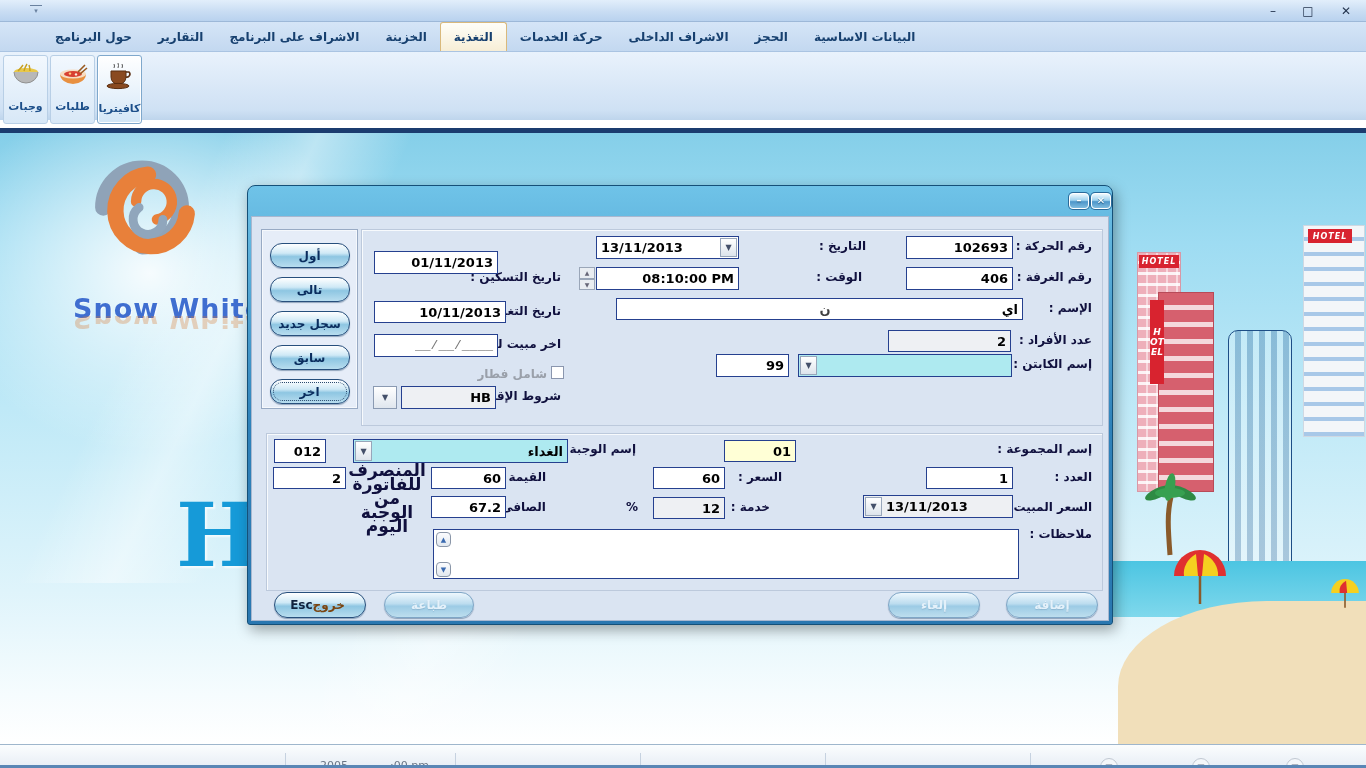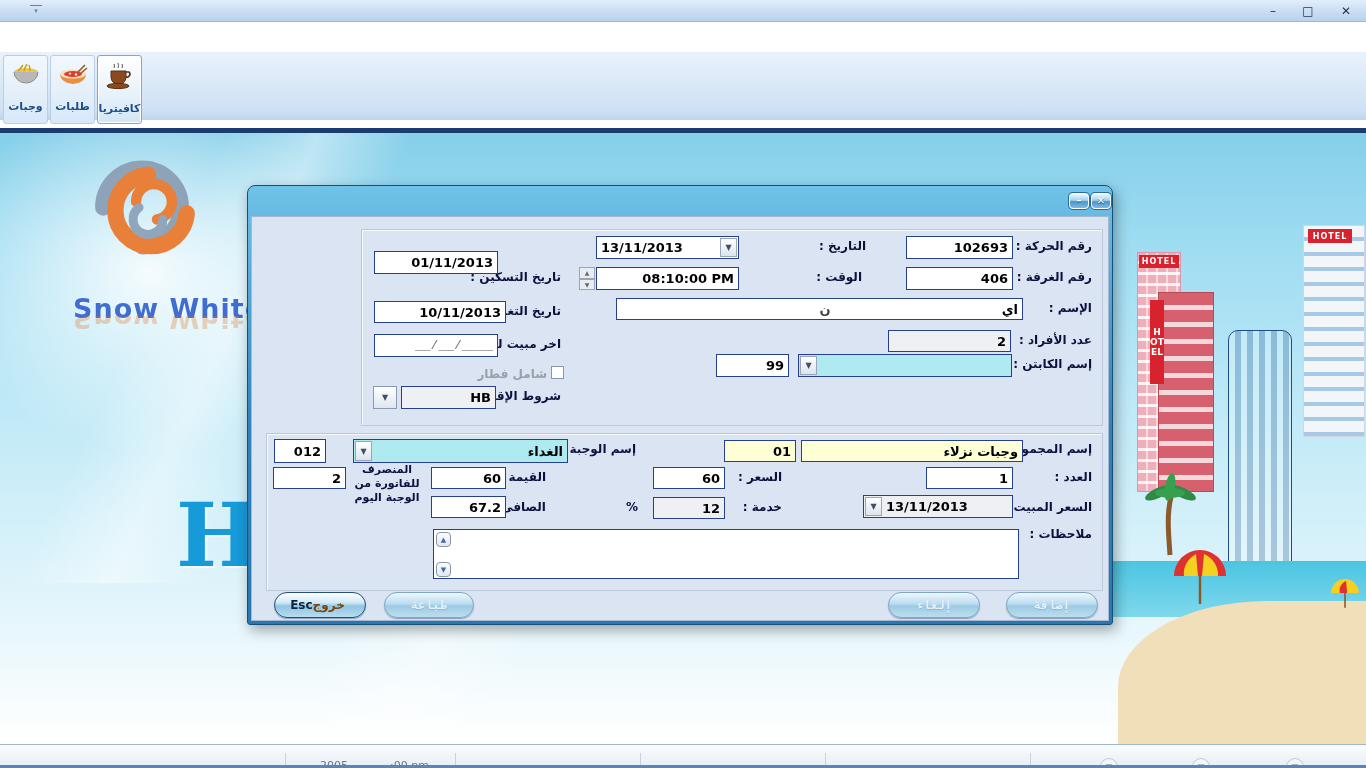--- a/index.html
+++ b/index.html
@@ -72,21 +72,21 @@
   .logo-word { position:absolute; left:73px; top:160px; font-size:27px; font-weight:bold;
     color:#3f6ed0; letter-spacing:1px; text-shadow:1px 1px 1px rgba(255,255,255,.8); }
   .logo-word-reflect { position:absolute; left:73px; top:183px; font-size:27px; font-weight:bold;
     color:#d8762c; letter-spacing:1px; transform:scaleY(-1); opacity:.3; height:18px; overflow:hidden; }
   .watermark-ho { position:absolute; left:176px; top:350px; font-family:"DejaVu Serif","Liberation Serif",serif;
     font-weight:bold; font-size:88px; color:#169ad8; text-shadow:2px 2px 2px rgba(255,255,255,.7); }
 
   
   .bld { position:absolute; }
   .sign { position:absolute; background:#d8232f; color:#fff; font-weight:bold;
-    display:flex; align-items:center; justify-content:center; }
+    display:flex; align-items:center; justify-content:center;font-style:italic; }
   .sign.h { font-size:8px; letter-spacing:1px; }
   .sign.v { font-size:9px; line-height:10px; width:14px; word-break:break-all; text-align:center; padding:2px 0; }
 
   
   .dialog {
     position:absolute; left:247px; top:185px; width:866px; height:440px; z-index:20;
     background:linear-gradient(180deg,#6fc3e8 0%,#2f82ba 55%,#2a77b0 100%);
     border:1px solid #155078; border-radius:8px 8px 3px 3px;
     box-shadow:3px 5px 14px rgba(0,0,0,.35);
   }
@@ -114,21 +114,21 @@
     width:80px; height:25px; border-radius:12px; border:1px solid #274f7c;
     background:linear-gradient(180deg,#ffffff 0%,#cfe9f6 40%,#8ec6e2 55%,#b8ddef 100%);
     color:#0a2d5e; font-size:12px; font-weight:bold; font-family:inherit;
     display:flex; align-items:center; justify-content:center; direction:rtl; cursor:pointer;
     box-shadow:0 1px 1px rgba(20,60,100,.4);
   }
   .pill.focused { outline:1px dotted #2a4a6e; outline-offset:-4px; }
   .action { position:absolute; height:26px; border-radius:13px; }
   .action.disabled { color:#e4f1fa; border-color:#7fa6c6; cursor:default;
     background:linear-gradient(180deg,#eef7fd 0%,#bcdcef 45%,#9ccbe5 55%,#bddeee 100%);
-    text-shadow:0 1px 1px rgba(120,160,190,.5);font-family:Liberation Mono, monospace; }
+    text-shadow:0 1px 1px rgba(120,160,190,.5); }
   .exit-key { color:#10223e; }
   .exit-word { color:#7a4410; margin-right:5px; }
 
   .lbl { position:absolute; font-size:12px; font-weight:bold; color:#10103e;
     direction:rtl; white-space:nowrap; }
   .lbl.gray { color:#9aa0aa; }
   .inp { position:absolute; background:#fff; border:1px solid #25408f;
     display:flex; align-items:center; padding:0 4px; font-size:13px; font-weight:bold;
     color:#000; overflow:hidden; white-space:nowrap; }
   .inp.num { justify-content:flex-end; }
@@ -148,21 +148,21 @@
     display:flex; align-items:center; justify-content:center; font-size:8px; color:#44506a; cursor:pointer; }
   .spinner { position:absolute; width:16px; height:23px; display:flex; flex-direction:column; }
   .spinner div { flex:1; border:1px solid #9aa6b8; background:#e9edf2; font-size:6px;
     color:#667; display:flex; align-items:center; justify-content:center; cursor:pointer; }
   .checkbox { position:absolute; width:13px; height:13px; background:#fff; border:1px solid #8a96ae; cursor:pointer; }
   .scrollbtn { position:absolute; width:15px; height:15px; border:1px solid #8a96a8; border-radius:4px;
     background:linear-gradient(180deg,#fbfcfe,#e2e8ef); color:#3a6ab0; font-size:7px;
     display:flex; align-items:center; justify-content:center; cursor:pointer; }
   .pct { position:absolute; font-size:12px; font-weight:bold; color:#10103e; }
   .spent-lbl { position:absolute; left:100px; top:277px; width:78px; text-align:center;
-    font-size:11px; font-weight:bold; color:#10103e; line-height:14px; direction:rtl; }
+    font-size:17px; font-weight:bold; color:#10103e; line-height:14px; direction:rtl; }
 
   
   .statusbar { position:absolute; left:0; top:744px; width:1366px; height:24px; overflow:hidden;
     background:linear-gradient(180deg,#fbfdfe,#e9eff6); border-top:1px solid #9fb6cc;
     border-bottom:3px solid #5a86b5; }
   .sb-sep { position:absolute; top:8px; bottom:0; width:1px; background:#c6d2e0; }
   .sb-frag { position:absolute; top:14px; font-size:11px; color:#6a7686; white-space:nowrap; }
   .sb-chev { position:absolute; top:13px; width:18px; height:18px; border-radius:50%;
     border:1px solid #c0c8d2; color:#9aa4b0; font-size:9px; text-align:center; line-height:16px; background:#f4f7fa; }
 </style>
@@ -171,20 +171,31 @@
 
 <div id="screen">
 
   <div class="titlebar">
     <div class="qa-chevron">▾</div>
     <div class="win-ctl" style="left:1260px">–</div>
     <div class="win-ctl" style="left:1295px">□</div>
     <div class="win-ctl" style="left:1333px">✕</div>
   </div>
 
+  <div class="menubar">
+    <div class="menu-item">حول البرنامج</div>
+    <div class="menu-item">التقارير</div>
+    <div class="menu-item">الاشراف على البرنامج</div>
+    <div class="menu-item">الخزينة</div>
+    <div class="menu-item selected">التغذية</div>
+    <div class="menu-item">حركة الخدمات</div>
+    <div class="menu-item">الاشراف الداخلى</div>
+    <div class="menu-item">الحجز</div>
+    <div class="menu-item">البيانات الاساسية</div>
+  </div>
 
   <div class="toolbar">
     <div class="tool-btn" style="left:3px">
       <span>
         <svg width="30" height="26" viewBox="0 0 30 26">
           <ellipse cx="15" cy="10" rx="12" ry="4" fill="#e8c84a"></ellipse>
           <path d="M3,10 a12,11 0 0 0 24,0 Z" fill="#b8b8b8"></path>
           <path d="M3,10 a12,11 0 0 0 24,0" fill="none" stroke="#909090" stroke-width="1"></path>
           <path d="M7,9 q3,-3 5,-6 M13,9 q1,-4 3,-7 M19,9 q0,-3 -1,-6" stroke="#c8a020" stroke-width="1.4" fill="none"></path>
         </svg>
@@ -280,20 +291,27 @@
       </svg>
     </div>
   </div>
 
   <div class="dialog">
     <div class="d-ctl" style="left:821px">–</div>
     <div class="d-ctl" style="left:843px">✕</div>
 
     <div class="d-body"></div>
 
+    <div class="navpanel">
+      <div class="pill">أول</div>
+      <div class="pill">تالى</div>
+      <div class="pill">سجل جديد</div>
+      <div class="pill">سابق</div>
+      <div class="pill focused">اخر</div>
+    </div>
 
     <div class="panel" style="left:113px; top:43px; width:742px; height:197px"></div>
 
     <div class="lbl" style="right:20px; top:53px">رقم الحركة :</div>
     <div class="inp num" style="left:658px; top:50px; width:107px; height:23px">102693</div>
 
     <div class="lbl" style="right:246px; top:53px">التاريخ :</div>
     <div class="inp" style="left:348px; top:50px; width:143px; height:23px; padding-right:20px">13/11/2013
       <span class="dd-inner-r">▼</span>
     </div>
@@ -335,21 +353,20 @@
     <div class="checkbox" style="left:303px; top:180px"></div>
     <div class="lbl gray" style="right:565px; top:181px">شامل فطار</div>
 
     <div class="lbl" style="right:551px; top:203px">شروط الإقامة :</div>
     <div class="inp num grayf" style="left:153px; top:200px; width:95px; height:23px">HB</div>
     <div class="dd-btn" style="left:125px; top:200px; width:24px; height:23px">▼</div>
 
     <div class="panel" style="left:18px; top:247px; width:837px; height:158px"></div>
 
     <div class="lbl" style="right:20px; top:256px">إسم المجموعة :</div>
-    <div class="inp rtl yellowf" style="left:553px; top:254px; width:222px; height:22px">وجبات نزلاء</div>
     <div class="inp num yellowf" style="left:476px; top:254px; width:72px; height:22px">01</div>
 
     <div class="lbl" style="right:476px; top:256px">إسم الوجبة :</div>
     <div class="inp rtl cyanf" style="left:105px; top:253px; width:215px; height:24px; padding-left:20px">الغداء
       <span class="dd-inner-l">▼</span>
     </div>
     <div class="inp num" style="left:26px; top:253px; width:52px; height:24px">012</div>
 
     <div class="lbl" style="right:20px; top:284px">العدد :</div>
     <div class="inp num" style="left:678px; top:281px; width:87px; height:22px">1</div>
@@ -365,21 +382,21 @@
       <div>للفاتورة من</div>
       <div>الوجبة اليوم</div>
     </div>
     <div class="inp num" style="left:25px; top:281px; width:73px; height:22px">2</div>
 
     <div class="lbl" style="right:20px; top:314px">السعر المبيت :</div>
     <div class="inp grayf" style="left:615px; top:309px; width:150px; height:23px; padding-left:22px">13/11/2013
       <span class="dd-inner-l">▼</span>
     </div>
 
-    <div class="lbl" style="right:330px; top:314px">خدمة :</div>
+    <div class="lbl" style="right:342px; top:314px">خدمة :</div>
     <div class="inp num grayf" style="left:405px; top:311px; width:72px; height:22px">12</div>
     <div class="pct" style="left:378px; top:314px">%</div>
 
     <div class="lbl" style="right:566px; top:314px">الصافى :</div>
     <div class="inp num" style="left:183px; top:310px; width:75px; height:22px">67.2</div>
 
     <div class="lbl" style="right:20px; top:341px">ملاحظات :</div>
     <div class="inp" style="left:185px; top:343px; width:586px; height:50px">
       <span class="scrollbtn" style="left:2px; top:2px">▲</span>
       <span class="scrollbtn" style="left:2px; top:32px">▼</span>

